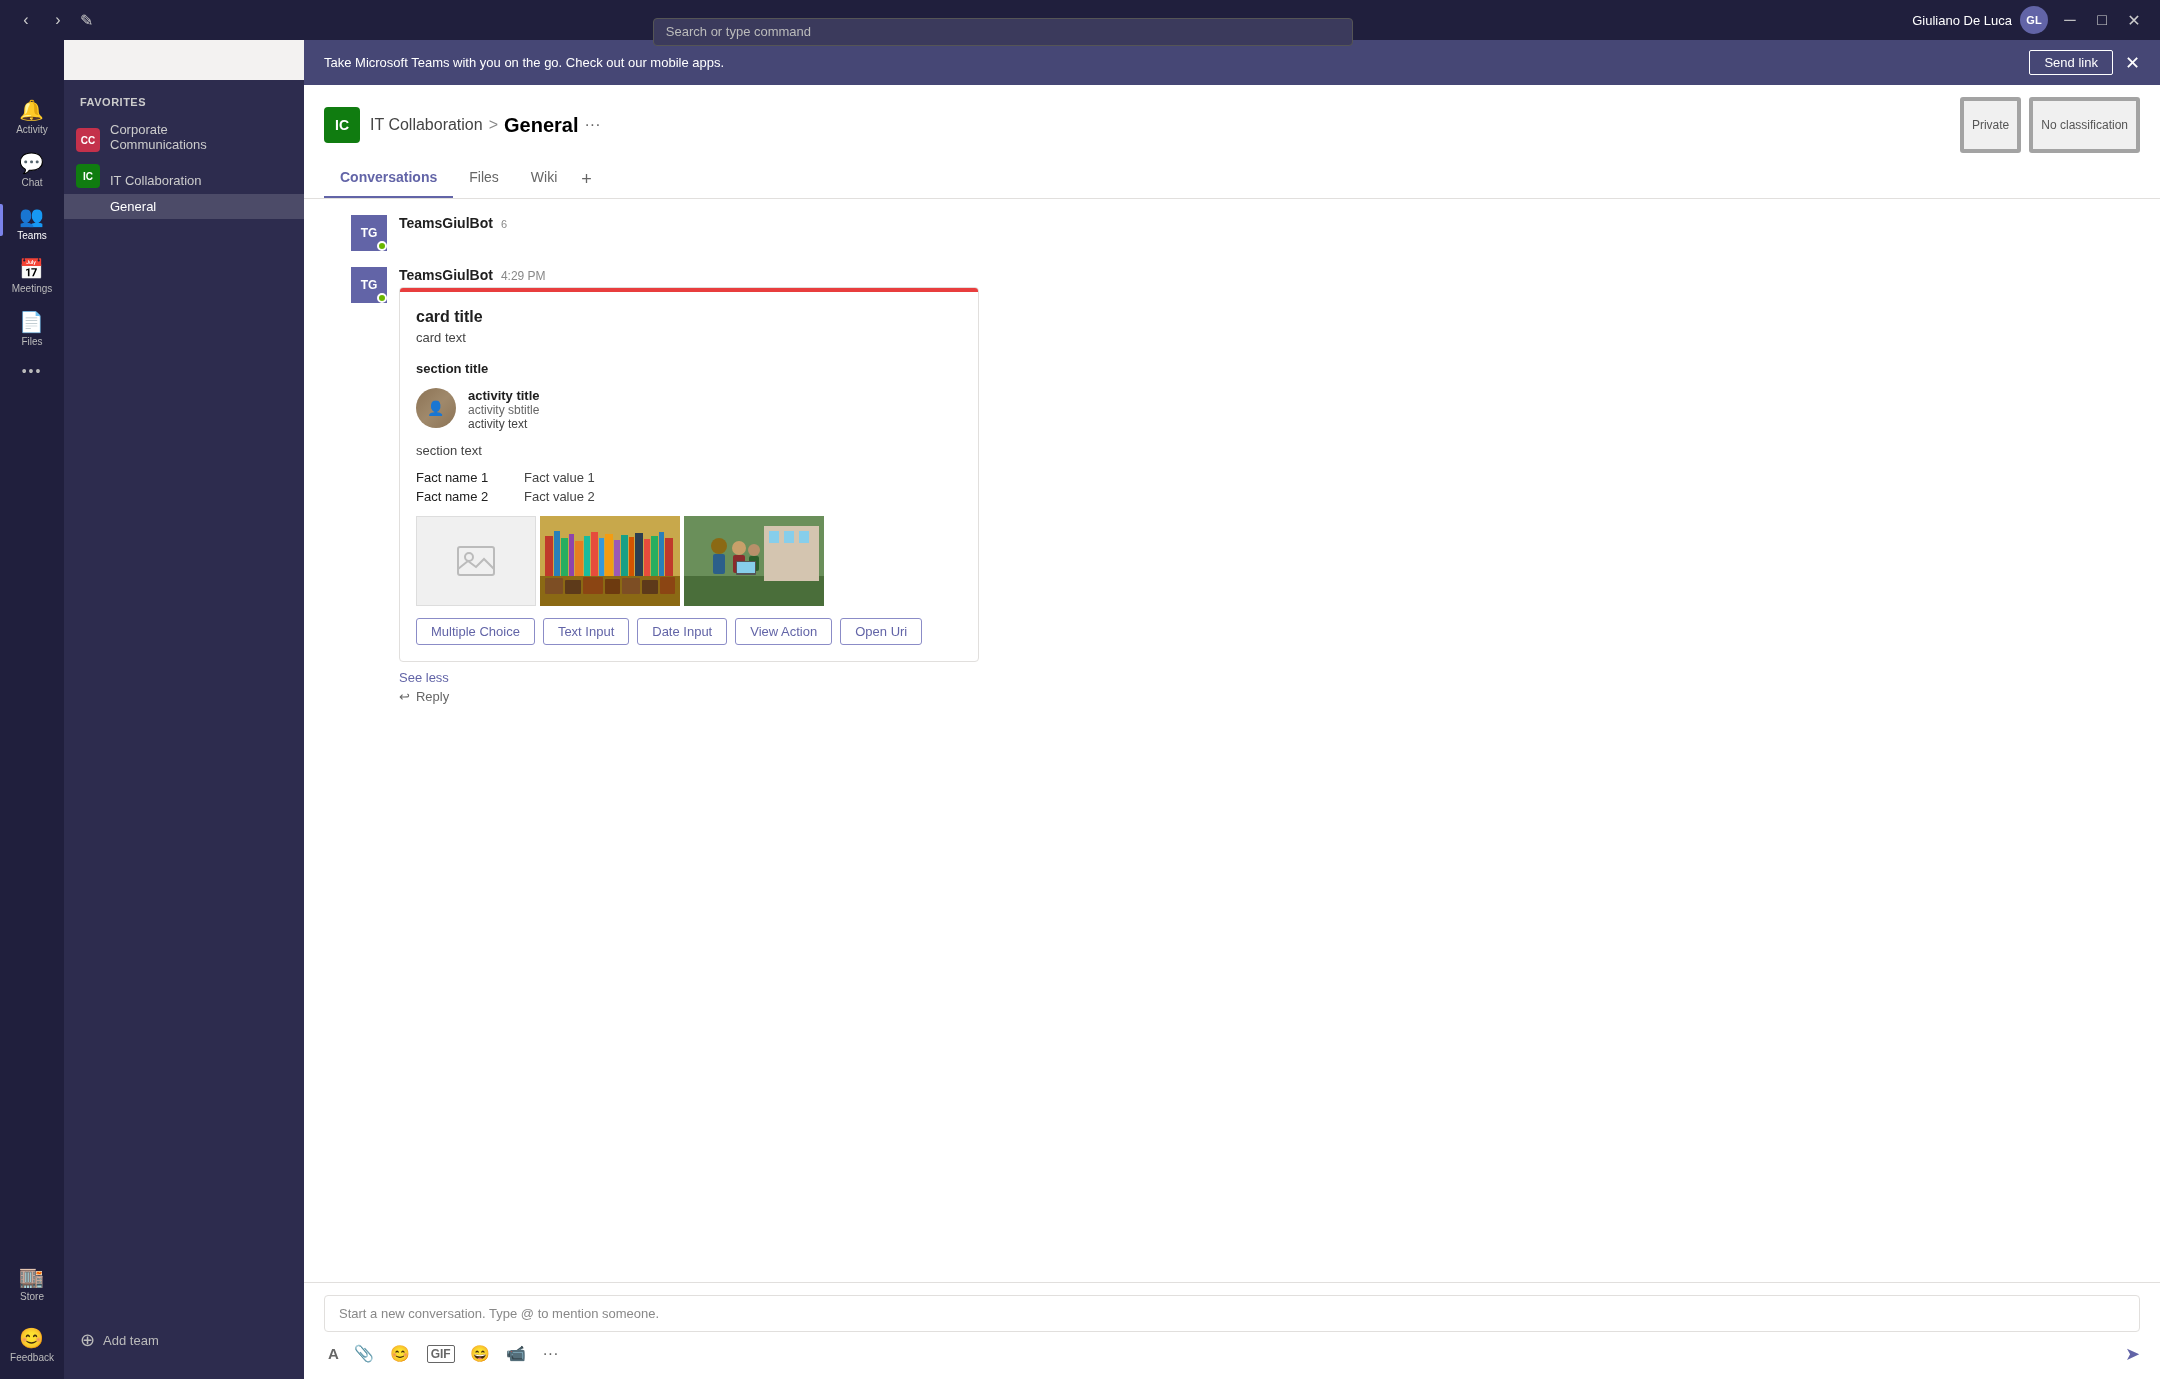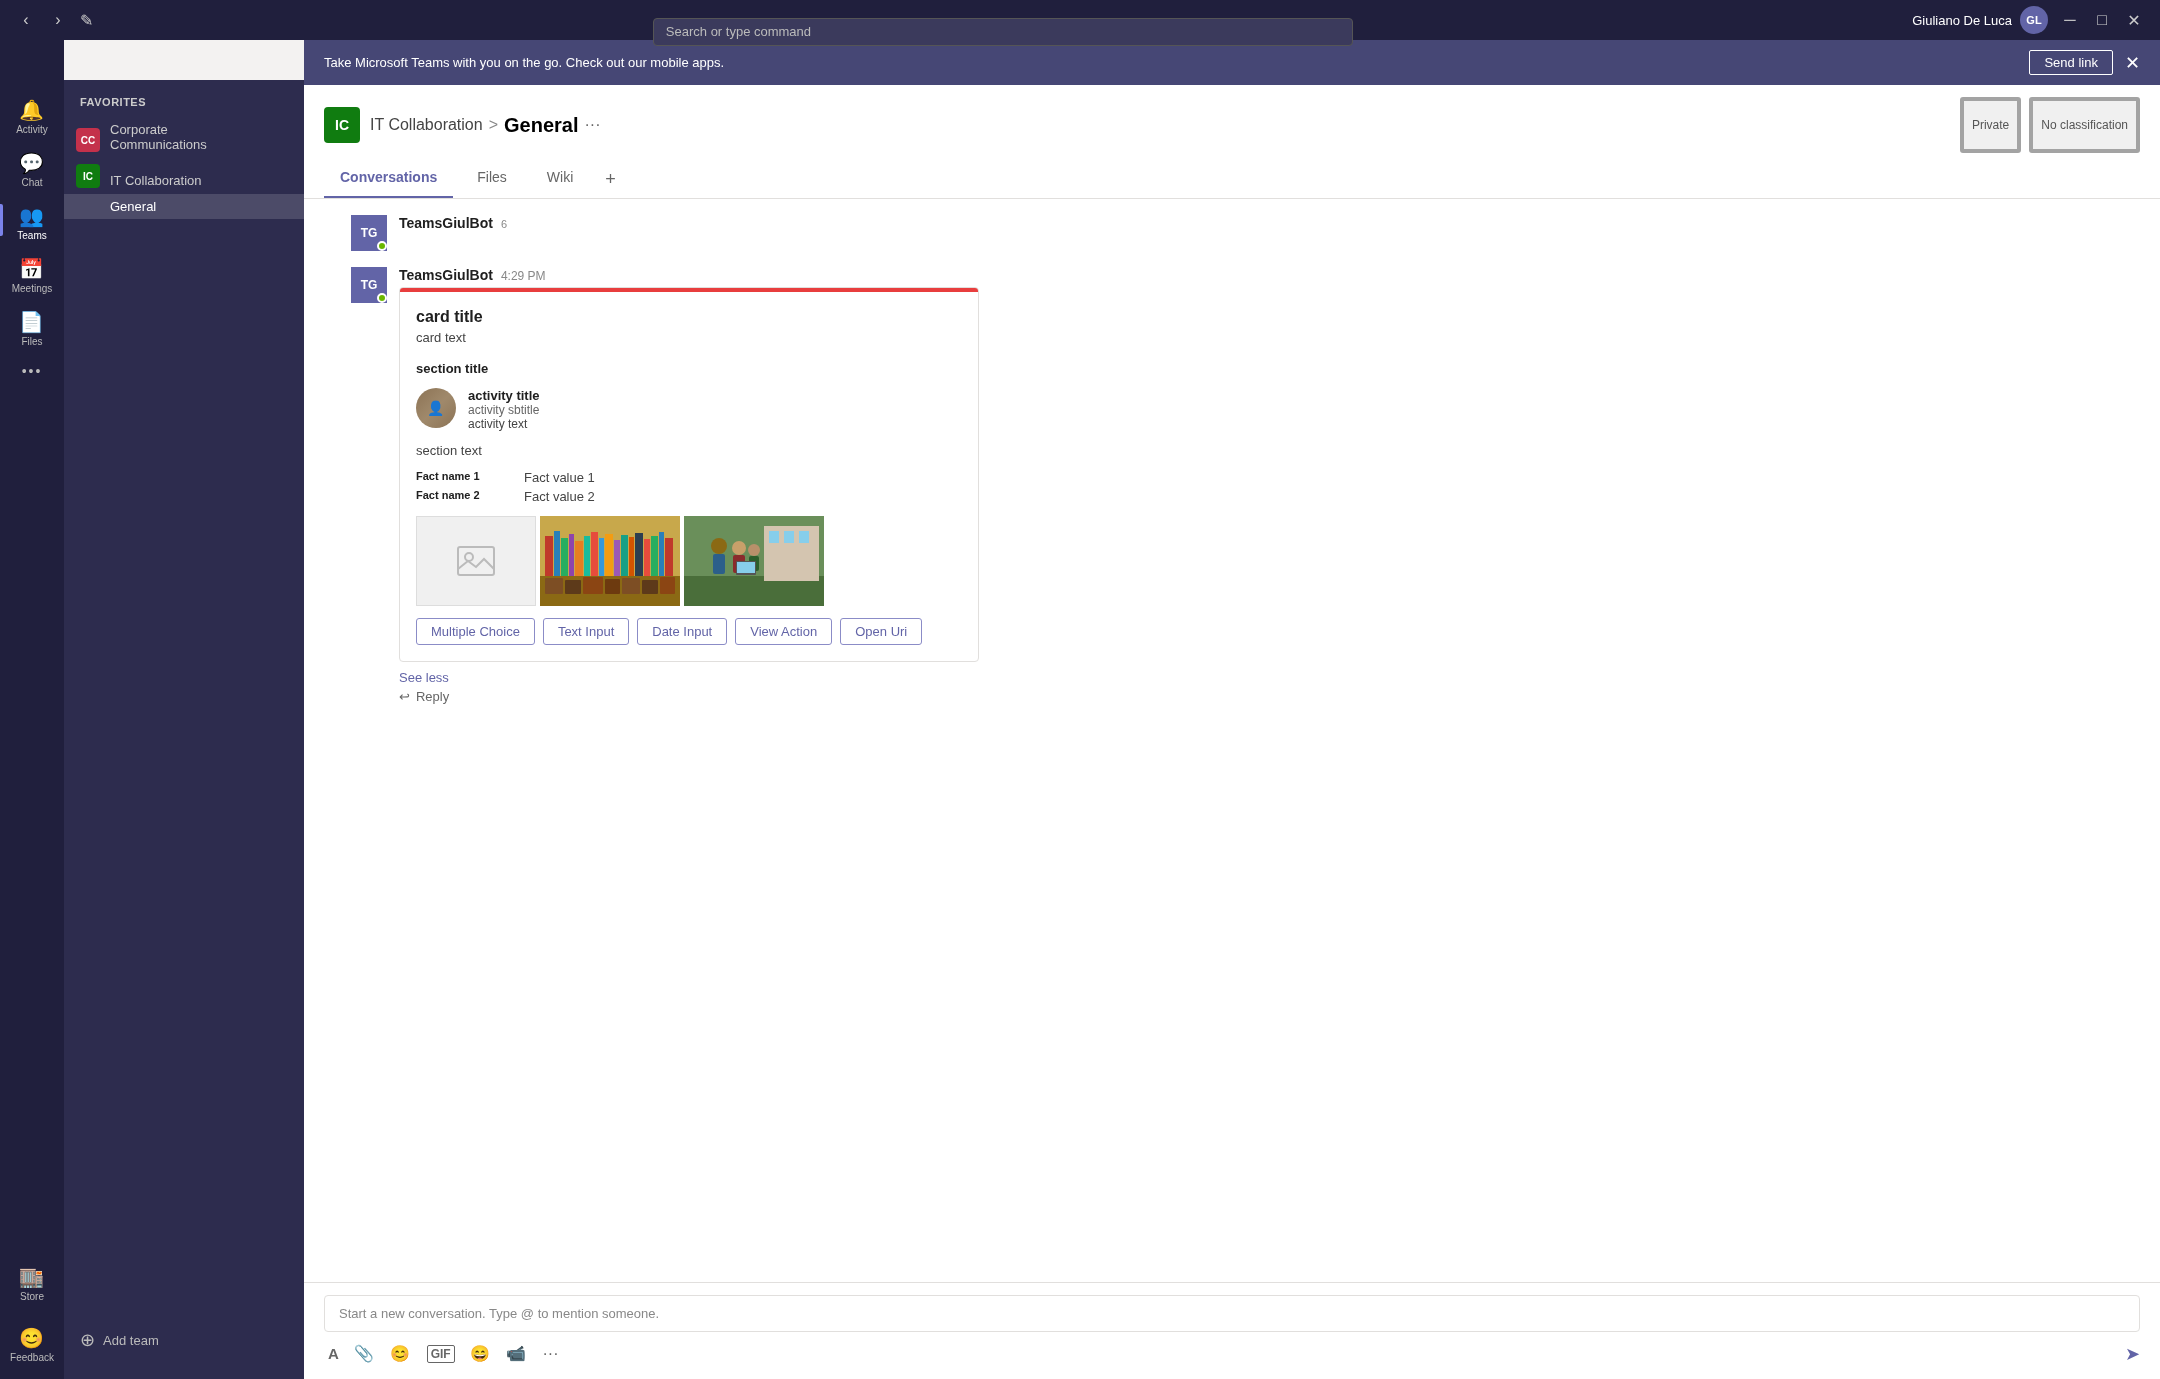--- a/index.html
+++ b/index.html
@@ -142,21 +142,21 @@
     .channel-breadcrumb { display: flex; align-items: center; gap: 6px; }
     .channel-team-name { color: #444; font-size: 16px; }
     .channel-separator { color: #888; font-size: 16px; }
     .channel-name { color: #000; font-size: 20px; font-weight: 600; }
     .channel-ellipsis { color: #666; font-size: 16px; cursor: pointer; }
     .channel-tags { display: flex; align-items: center; gap: 8px; }
     .channel-tag {
       background: #f0f0f0; border: 4px solid #a3a3a3; padding: 17px 8px;
       border-radius: 3px; font-size: 12px; color: #555; text-align: right;
     }
-    .channel-tabs { display: flex; gap: 8px; }
+    .channel-tabs { display: flex; gap: 0; }
     .channel-tab {
       padding: 8px 16px; cursor: pointer; color: #666; font-size: 14px;
       border-bottom: 2px solid transparent; position: relative;
     }
     .channel-tab.active { color: #6264a7; border-bottom-color: #6264a7; font-weight: 600; }
     .channel-tab-add { background: none; border: none; cursor: pointer; color: #666; font-size: 18px; padding: 8px 8px; }
 
     
     .messages-area {
       flex: 1; overflow-y: auto; padding: 16px 20px;
@@ -200,21 +200,21 @@
       background: linear-gradient(135deg, #8B7355 0%, #A0896B 50%, #8B7355 100%);
       display: flex; align-items: center; justify-content: center; color: #fff; font-size: 14px;
     }
     .activity-info { flex: 1; }
     .activity-title { font-size: 13px; font-weight: 600; color: #202020; }
     .activity-subtitle { font-size: 12px; color: #666; }
     .activity-text { font-size: 12px; color: #444; }
     .section-text { font-size: 13px; color: #444; margin-bottom: 12px; }
     .facts-table { margin-bottom: 12px; }
     .fact-row { display: flex; gap: 8px; margin-bottom: 4px; }
-    .fact-name { font-size: 11px; font-weight: 700; color: #202020; min-width: 100px; }
+    .fact-name { font-size: 13px; font-weight: 400; color: #202020; min-width: 100px; }
     .fact-value { font-size: 13px; color: #444; }
     .images-row { display: flex; gap: 4px; margin-bottom: 12px; }
     .image-placeholder {
       width: 120px; height: 90px; background: #f0f0f0;
       display: flex; align-items: center; justify-content: center;
       border: 1px solid #ddd; color: #bbb; font-size: 28px;
     }
     .card-actions { display: flex; gap: 8px; flex-wrap: wrap; }
     .card-action-btn {
       border: 1px solid #8b8cc7; color: #6264a7; background: white;

